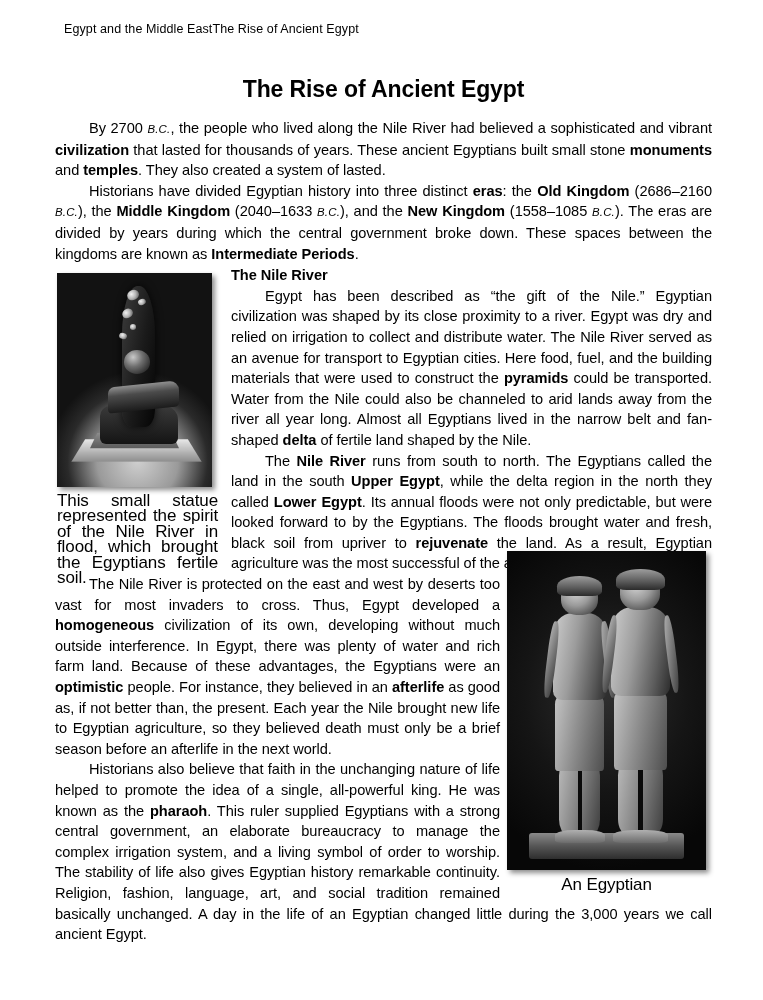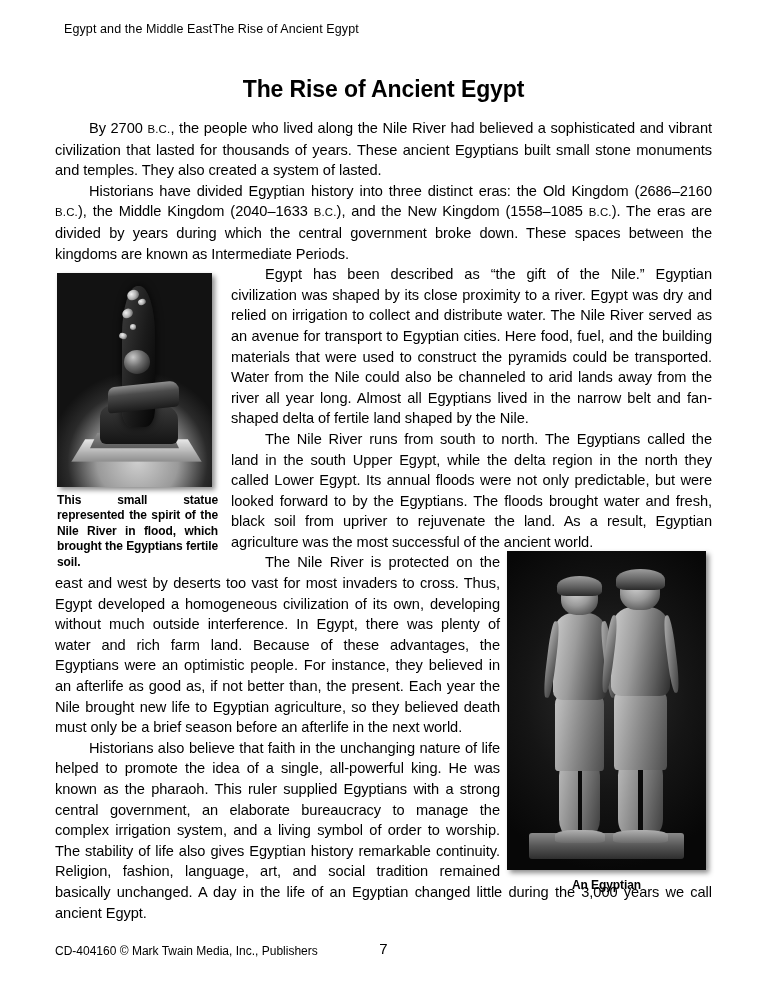--- a/index.html
+++ b/index.html
@@ -53,24 +53,25 @@
     left: 55px;
     width: 657px;
     font-size: 14.6px;
     line-height: 20.6px;
     text-align: justify;
     text-justify: inter-word;
     letter-spacing: -0.05px;
   }
   .bodycol p { margin: 0; }
   .indent { text-indent: 34px; }
-  b, .bold { font-weight: normal; }
+  b, .bold { font-weight: bold; }
   .sc {
     font-size: 11.4px;
     letter-spacing: 0.2px;
+    font-style: italic;
   }
 
   
   .float-left-fig {
     float: left;
     width: 161px;
     margin: 0;
     
     shape-outside: none;
   }
@@ -79,23 +80,23 @@
   .fig {
     position: absolute;
   }
   .photo {
     position: relative;
     background: #111111;
     overflow: hidden;
     box-shadow: 3px 3px 5px rgba(0,0,0,0.45);
   }
   .caption {
-    font-size: 12px;
+    font-size: 17px;
     line-height: 15.4px;
-    font-weight: bold;
+    font-weight: normal;
     letter-spacing: -0.1px;
   }
 
   
   #fig-statue {
     left: 57px;
     top: 273px;
     width: 161px;
   }
   #fig-statue .photo {
@@ -319,20 +320,21 @@
   <div class="bodycol">
 
     <div class="float-left-fig" style="height:0;"></div>
 
     <p class="indent"><span>By 2700 </span><span class="sc">B.C.</span><span>, the people who lived along the Nile River had believed a sophisticated and vibrant </span><b>civilization</b><span> that lasted for thousands of years. These ancient Egyptians built small stone </span><b>monuments</b><span> and </span><b>temples</b><span>. They also created a system of lasted.</span></p>
 
     <p class="indent"><span>Historians have divided Egyptian history into three distinct </span><b>eras</b><span>: the </span><b>Old Kingdom</b><span> (2686–2160 </span><span class="sc">B.C.</span><span>), the </span><b>Middle Kingdom</b><span> (2040–1633 </span><span class="sc">B.C.</span><span>), and the </span><b>New Kingdom</b><span> (1558–1085 </span><span class="sc">B.C.</span><span>). The eras are divided by years during which the central government broke down. These spaces between the kingdoms are known as </span><b>Intermediate Periods</b><span>.</span></p>
 
     <div style="float:left; width:176px; height:292px; margin-top:7px;"></div>
 
+    <p style="font-weight:bold; margin-top:1px;">The Nile River</p>
 
     <p class="indent"><span>Egypt has been described as “the gift of the Nile.” Egyptian civilization was shaped by its close proximity to a river. Egypt was dry and relied on irrigation to collect and distribute water. The Nile River served as an avenue for transport to Egyptian cities. Here food, fuel, and the building materials that were used to construct the </span><b>pyramids</b><span> could be transported. Water from the Nile could also be channeled to arid lands away from the river all year long. Almost all Egyptians lived in the narrow belt and fan-shaped </span><b>delta</b><span> of fertile land shaped by the Nile.</span></p>
 
     <p class="indent"><span>The </span><b>Nile River</b><span> runs from south to north. The Egyptians called the land in the south </span><b>Upper Egypt</b><span>, while the delta region in the north they called </span><b>Lower Egypt</b><span>. Its annual floods were not only predictable, but were looked forward to by the Egyptians. The floods brought water and fresh, black soil from upriver to </span><b>rejuvenate</b><span> the land. As a result, Egyptian agriculture was the most successful of the ancient world.</span></p>
 
     <div style="float:right; width:212px; height:325px; margin-top:4px;"></div>
 
     <p class="indent"><span>The Nile River is protected on the east and west by deserts too vast for most invaders to cross. Thus, Egypt developed a </span><b>homogeneous</b><span> civilization of its own, developing without much outside interference. In Egypt, there was plenty of water and rich farm land. Because of these advantages, the Egyptians were an </span><b>optimistic</b><span> people. For instance, they believed in an </span><b>afterlife</b><span> as good as, if not better than, the present. Each year the Nile brought new life to Egyptian agriculture, so they believed death must only be a brief season before an afterlife in the next world.</span></p>
 
     <p class="indent"><span>Historians also believe that faith in the unchanging nature of life helped to promote the idea of a single, all-powerful king. He was known as the </span><b>pharaoh</b><span>. This ruler supplied Egyptians with a strong central government, an elaborate bureaucracy to manage the complex irrigation system, and a living symbol of order to worship. The stability of life also gives Egyptian history remarkable continuity. Religion, fashion, language, art, and social tradition remained basically unchanged. A day in the life of an Egyptian changed little during the 3,000 years we call ancient Egypt.</span></p>
@@ -379,18 +381,14 @@
         <div class="fg-head"></div>
         <div class="fg-wig"></div>
         <div class="fg-feet"></div>
       </div>
     </div>
     <div class="caption">
       <div>An Egyptian</div>
     </div>
   </div>
 
-  <div class="footer">
-    <span>CD-404160 © Mark Twain Media, Inc., Publishers</span>
-    <span class="pgnum">7</span>
-  </div>
 
 </div>
 
 </body></html>

